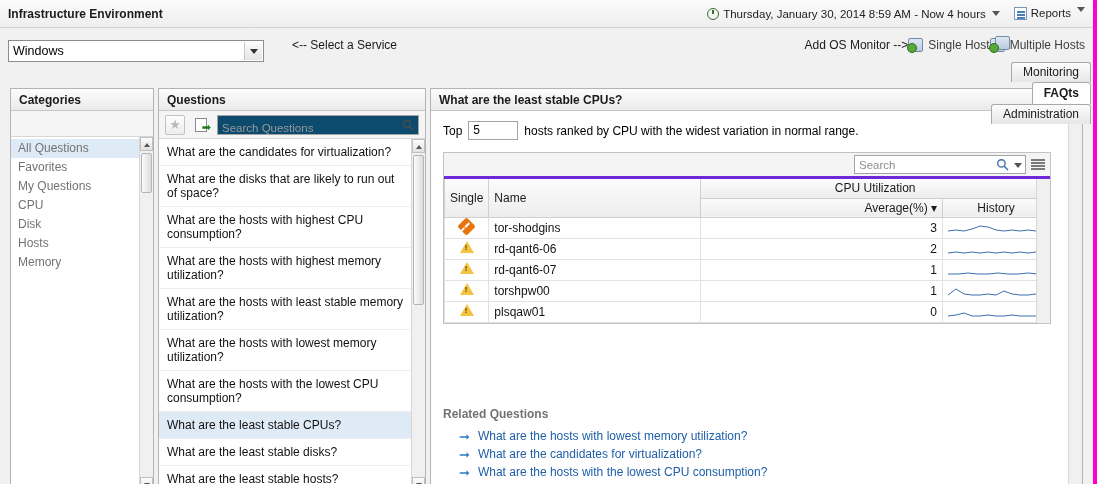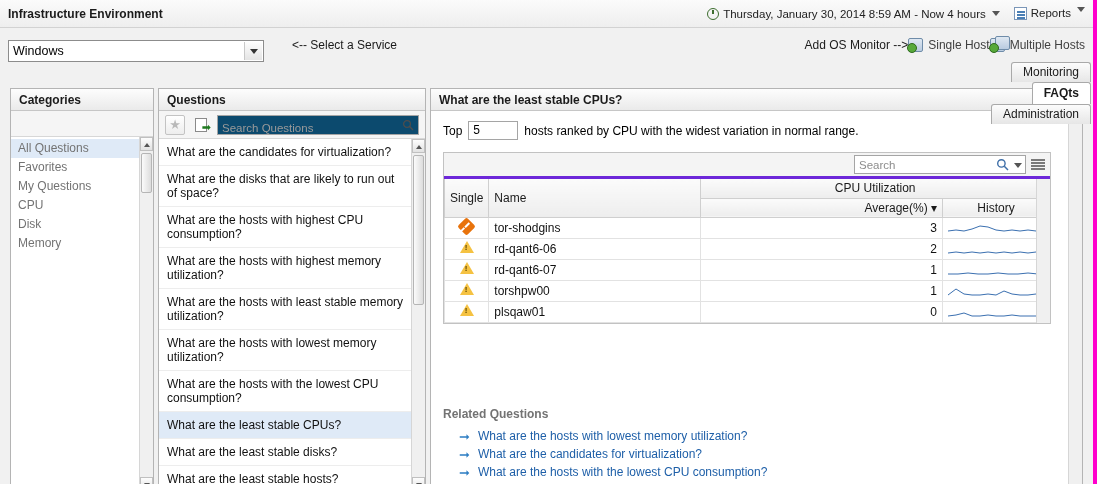--- a/index.html
+++ b/index.html
@@ -547,20 +547,21 @@
 
     <div class="panel categories">
       <div class="panel-head">Categories</div>
       <div class="cat-subbar"></div>
       <div class="cat-list">
         <div class="cat-item selected">All Questions</div>
         <div class="cat-item">Favorites</div>
         <div class="cat-item">My Questions</div>
         <div class="cat-item">CPU</div>
         <div class="cat-item">Disk</div>
+        <div class="cat-item">Hosts</div>
         <div class="cat-item">Memory</div>
         <div class="vscroll">
           <div class="btn up"></div>
           <div class="thumb" style="top:16px;height:40px;"></div>
           <div class="btn down"></div>
         </div>
       </div>
     </div>
 
     <div class="panel questions">

